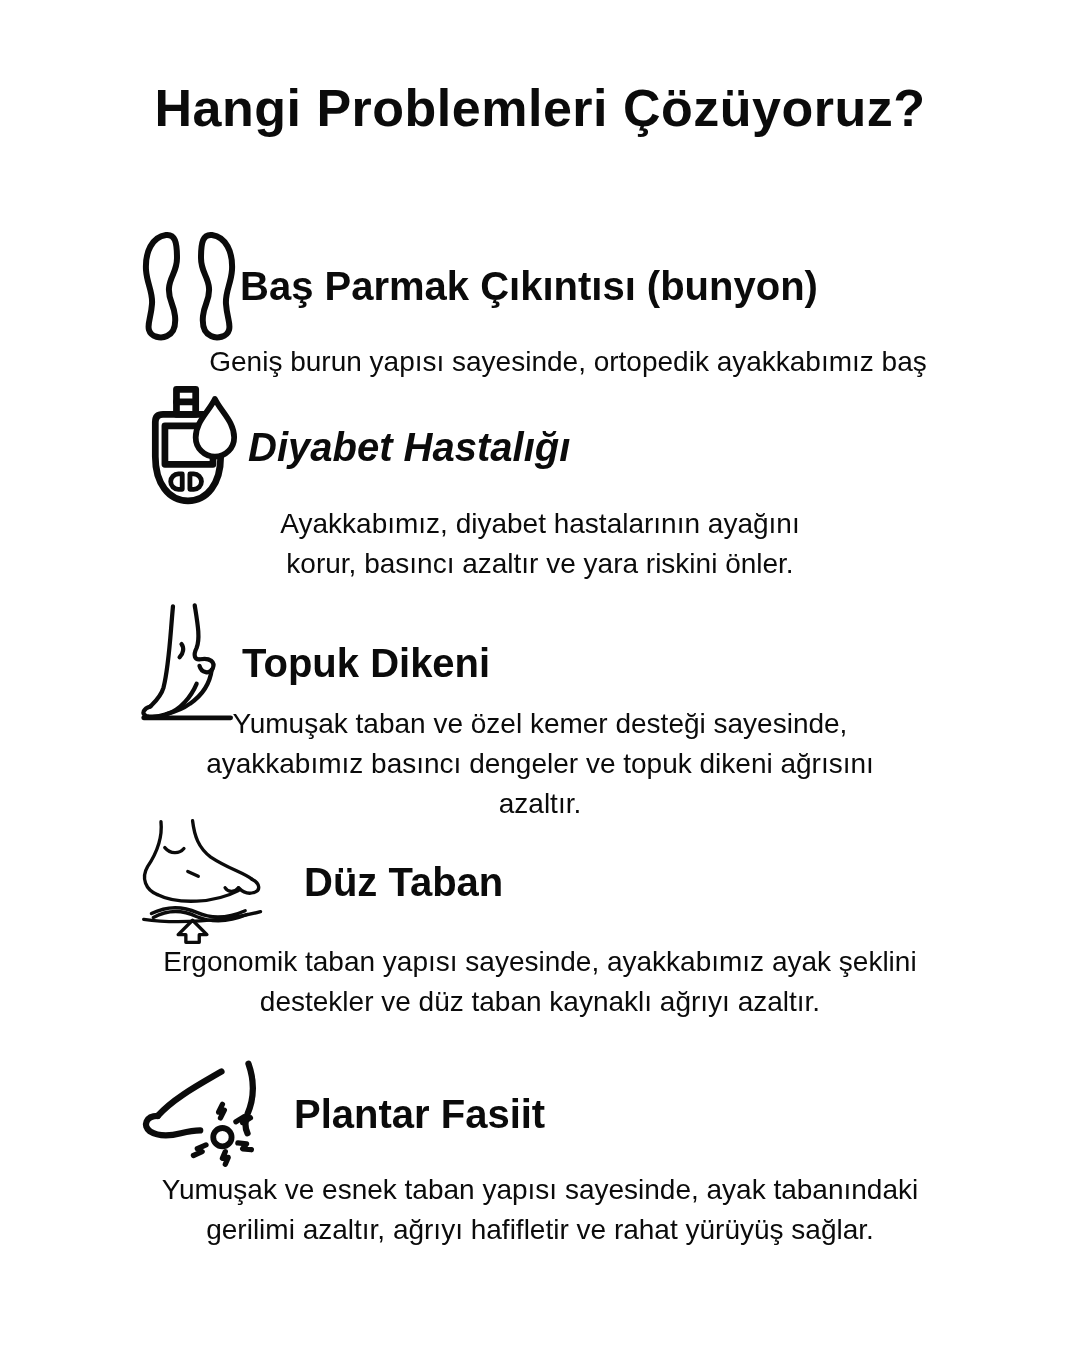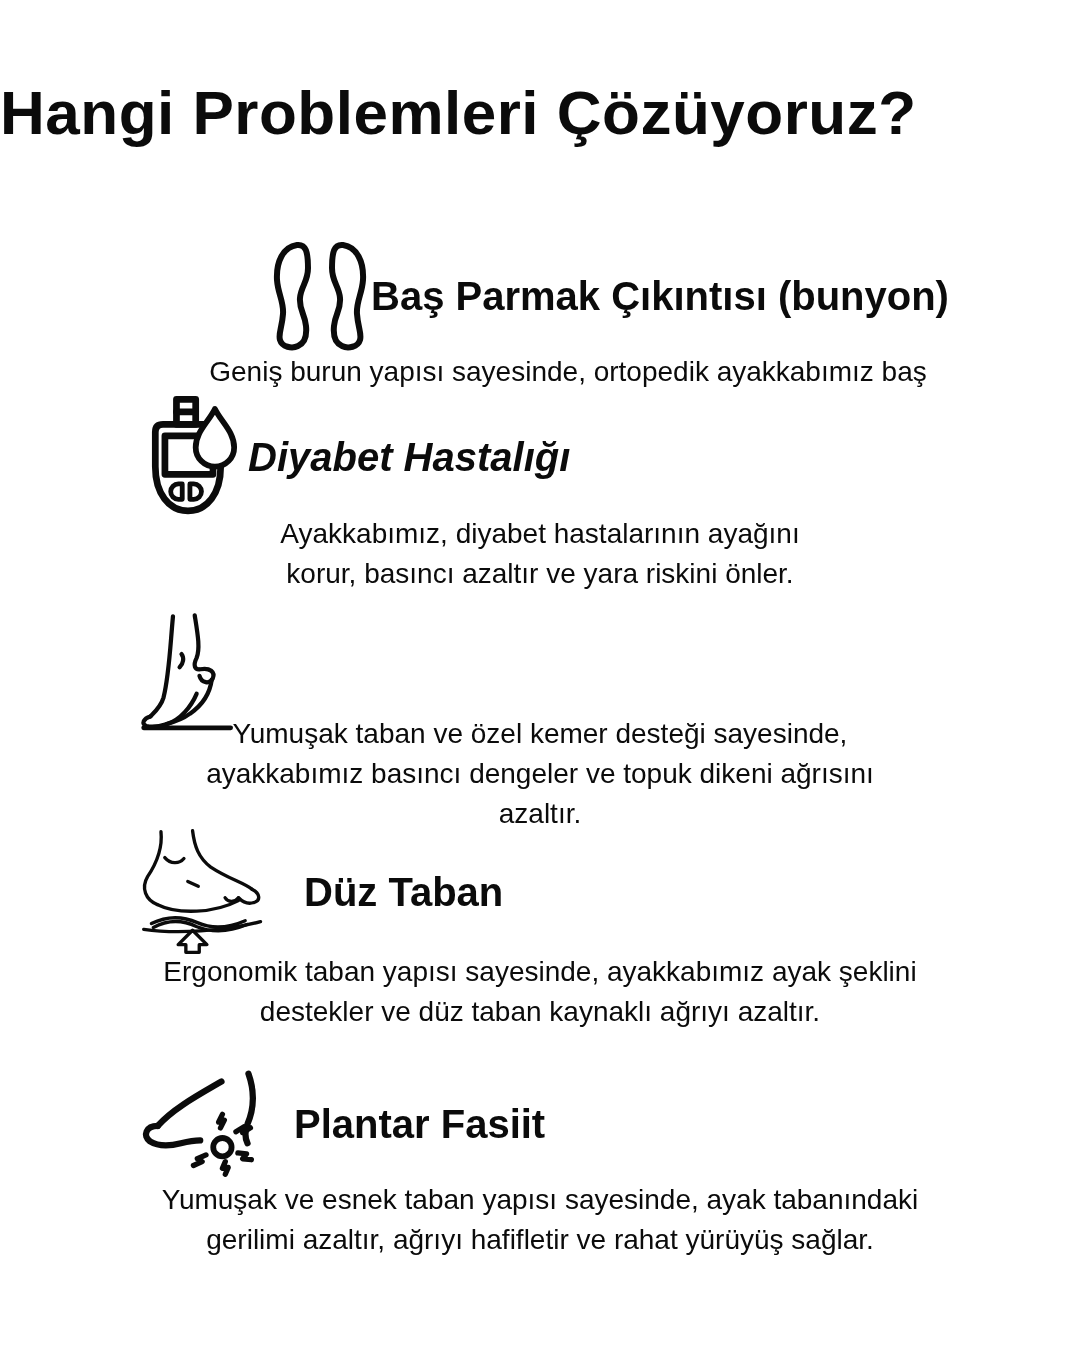--- a/index.html
+++ b/index.html
@@ -6,23 +6,23 @@
   body{
     width:1080px;height:1350px;
     background:#ffffff;
     color:#0b0b0b;
     font-family:"Liberation Sans", sans-serif;
     overflow:hidden;
     position:relative;
   }
   .page-title{
     margin:82px 0 0 0;
-    font-size:62px;
+    font-size:52px;
     font-weight:700;
-    text-align:left;
+    text-align:center;
     line-height:1;
     letter-spacing:.5px;
   }
   .section-row{
     display:flex;
     align-items:center;
     margin-left:138px;
   }
   .section-row .icon{flex:0 0 auto;color:#0b0b0b;}
   .section-title{
@@ -34,21 +34,21 @@
   }
   .section-body{
     width:100%;
     text-align:center;
     font-size:28px;
     line-height:40px;
     font-weight:400;
   }
   .body-line{white-space:nowrap;}
   
-  #row-1{margin-top:96px;justify-content:center;}
+  #row-1{margin-top:96px;}
   #body-1{margin-top:0;padding-left:28px;}
   #row-2{margin-top:0;font-style:italic;}   #row-2 .section-title{margin-left:10px;}
   #body-2{margin-top:-8px;}
   #row-3{margin-top:14px;}
   #body-3{margin-top:-24px;}
   #row-4{margin-top:-6px;} #row-4 .section-title{margin-left:32px;}
   #body-4{margin-top:-4px;}
   #row-5{margin-top:36px;} #row-5 .section-title{margin-left:20px;}
   #body-5{margin-top:0;}
   svg{display:block;}
@@ -94,20 +94,21 @@
   <span class="icon">
     <svg width="104" height="130" viewBox="0 0 110 128" fill="none" stroke="currentColor" stroke-width="4.5" stroke-linecap="round" stroke-linejoin="round">
       <path d="M 37 4 C 34 36 33 66 27 90 C 24 100 17 106 13 110"></path>
       <path d="M 13 110 C 6 112 3 118 9 120 C 16 122 24 120 31 118 C 45 113 56 100 62 86"></path>
       <path d="M 60 3 C 63 22 66 38 62 48 C 58 56 60 61 66 60 C 76 58 82 63 79 70 C 76 76 67 75 65 67"></path>
       <path d="M 78 71 C 76 86 68 98 55 107 C 47 113 38 116 30 118"></path>
       <path d="M 46 44 C 49 48 48 54 44 58"></path>
       <path d="M 6 122 H 98" stroke-width="5"></path>
     </svg>
   </span>
+  <h2 class="section-title">Topuk Dikeni</h2>
 </div>
 <div class="section-body" id="body-3">
   <div class="body-line">Yumuşak taban ve özel kemer desteği sayesinde,</div>
   <div class="body-line">ayakkabımız basıncı dengeler ve topuk dikeni ağrısını</div>
   <div class="body-line">azaltır.</div>
 </div>
 
 <div class="section-row" id="row-4">
   <span class="icon">
     <svg width="134" height="128" viewBox="0 0 140 132" fill="none" stroke="currentColor" stroke-width="3.5" stroke-linecap="round" stroke-linejoin="round">

